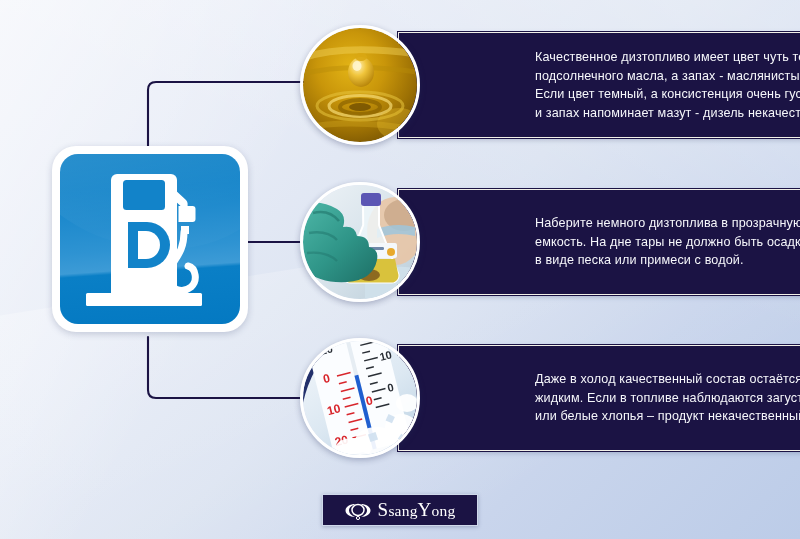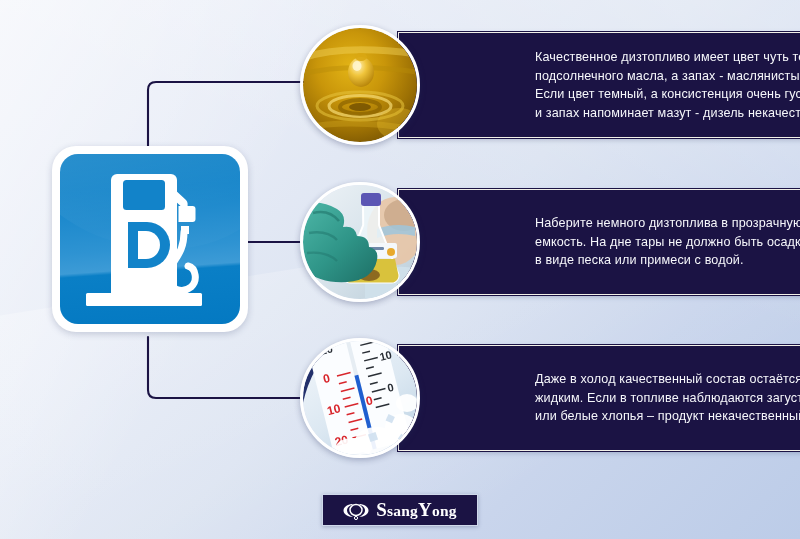--- a/index.html
+++ b/index.html
@@ -142,21 +142,21 @@
     box-sizing: border-box;
     display: flex;
     align-items: center;
     justify-content: center;
     gap: 7px;
     box-shadow: 0 1px 4px rgba(40,50,95,0.3);
   }
   .brand-name {
     color: #ffffff;
     font-size: 15.5px;
-    font-weight: bold;
+    font-weight: normal;
     letter-spacing: 0.2px;
     font-family: "Liberation Serif", serif;
   }
   .brand-name .cap { font-size: 19px; }
 </style>
 </head>
 <body>
 
 <div id="infographic">
 

